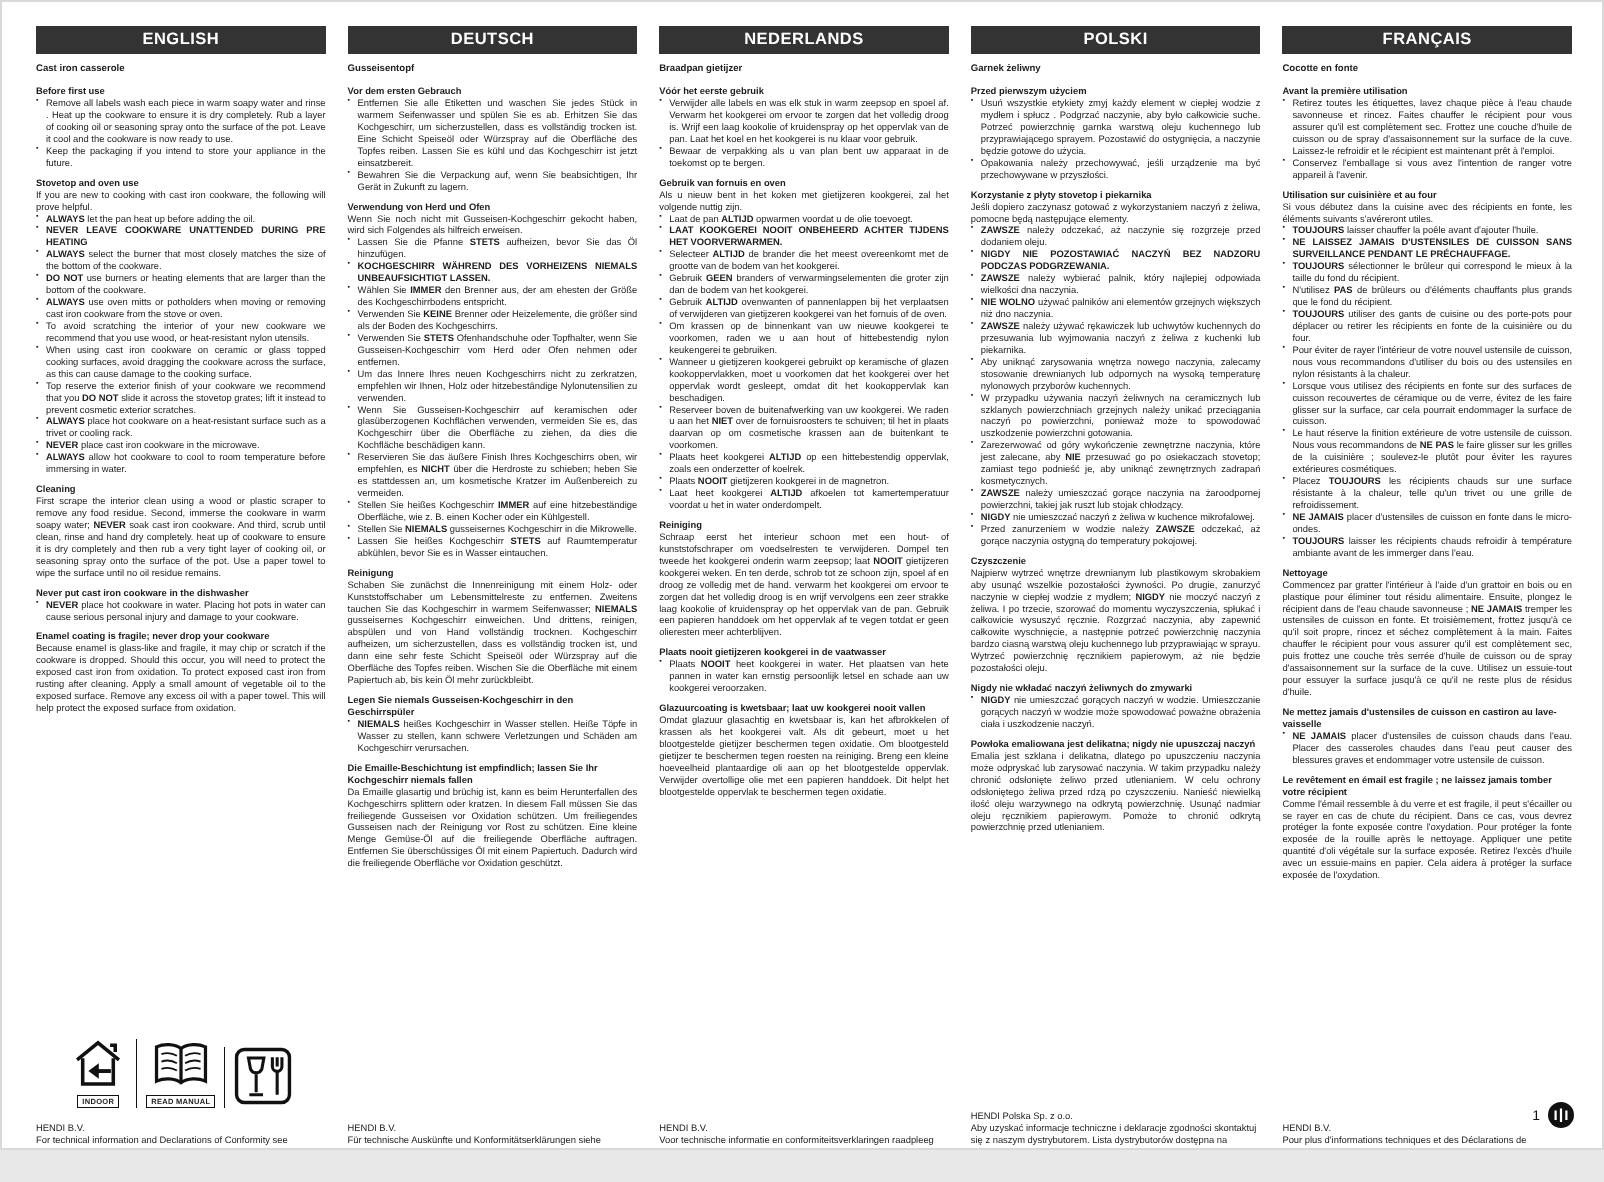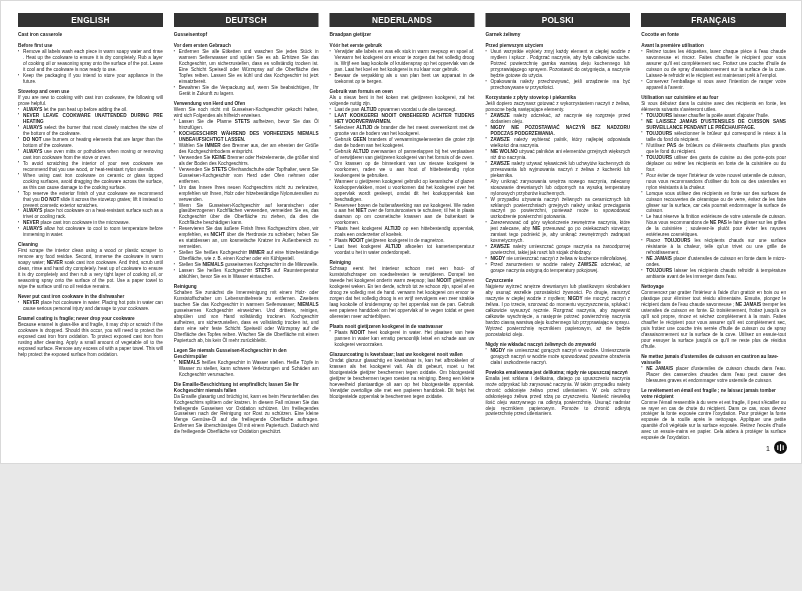--- a/index.html
+++ b/index.html
@@ -1,17 +1,17 @@
 <!DOCTYPE html>
 <html><head>
 <meta charset="utf-8">
 <style>
   html,body{margin:0;padding:0;background:#e8e8e8;}
   .sheet{
-    position:relative;box-sizing:border-box;width:802px;height:464px;
+    position:relative;box-sizing:border-box;width:802px;height:575px;
     margin:0 auto;background:#ffffff;overflow:hidden;
     font-family:"Liberation Sans","DejaVu Sans",sans-serif;color:#1c1c1c;
     border:1px solid #d9d9d9;
   }
   .scale-wrap{
     position:absolute;top:12px;left:17px;
     width:1536px;height:1132px;
     transform:scale(0.5);transform-origin:0 0;
   }
   .columns{display:grid;grid-template-columns:repeat(5,1fr);column-gap:22px;height:100%;}

